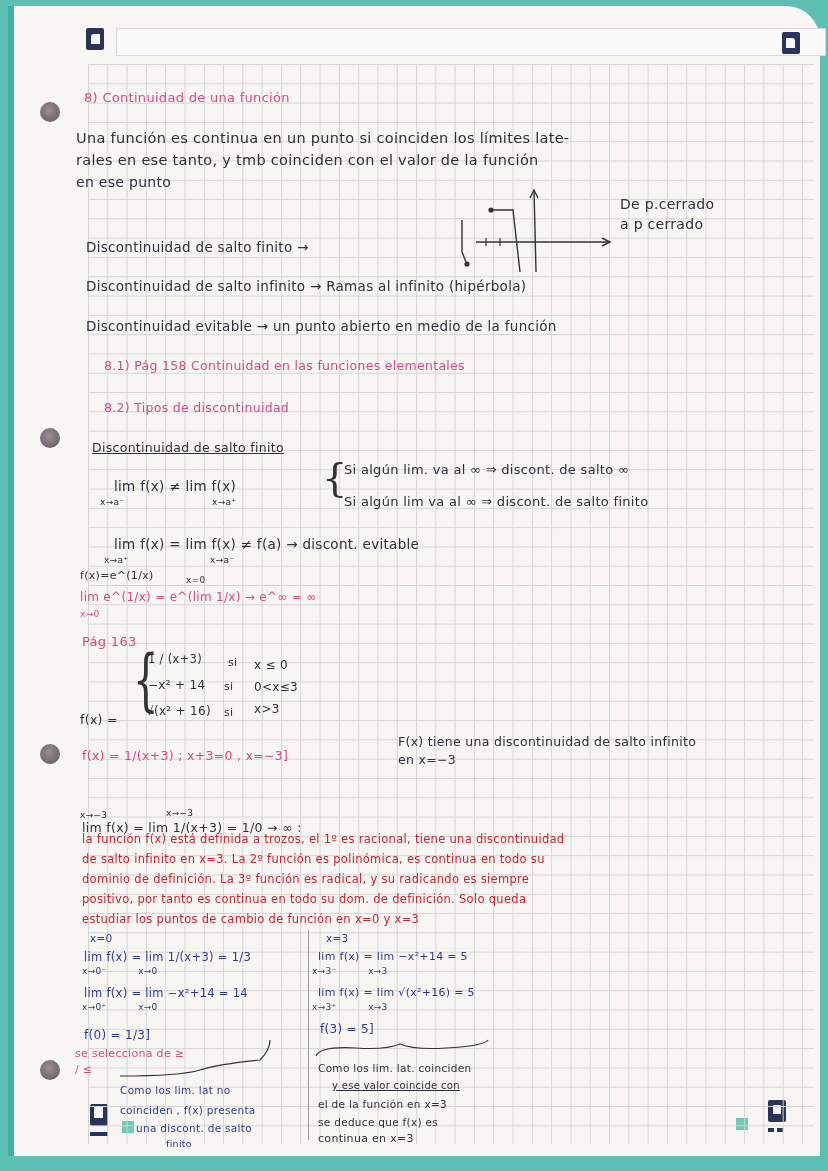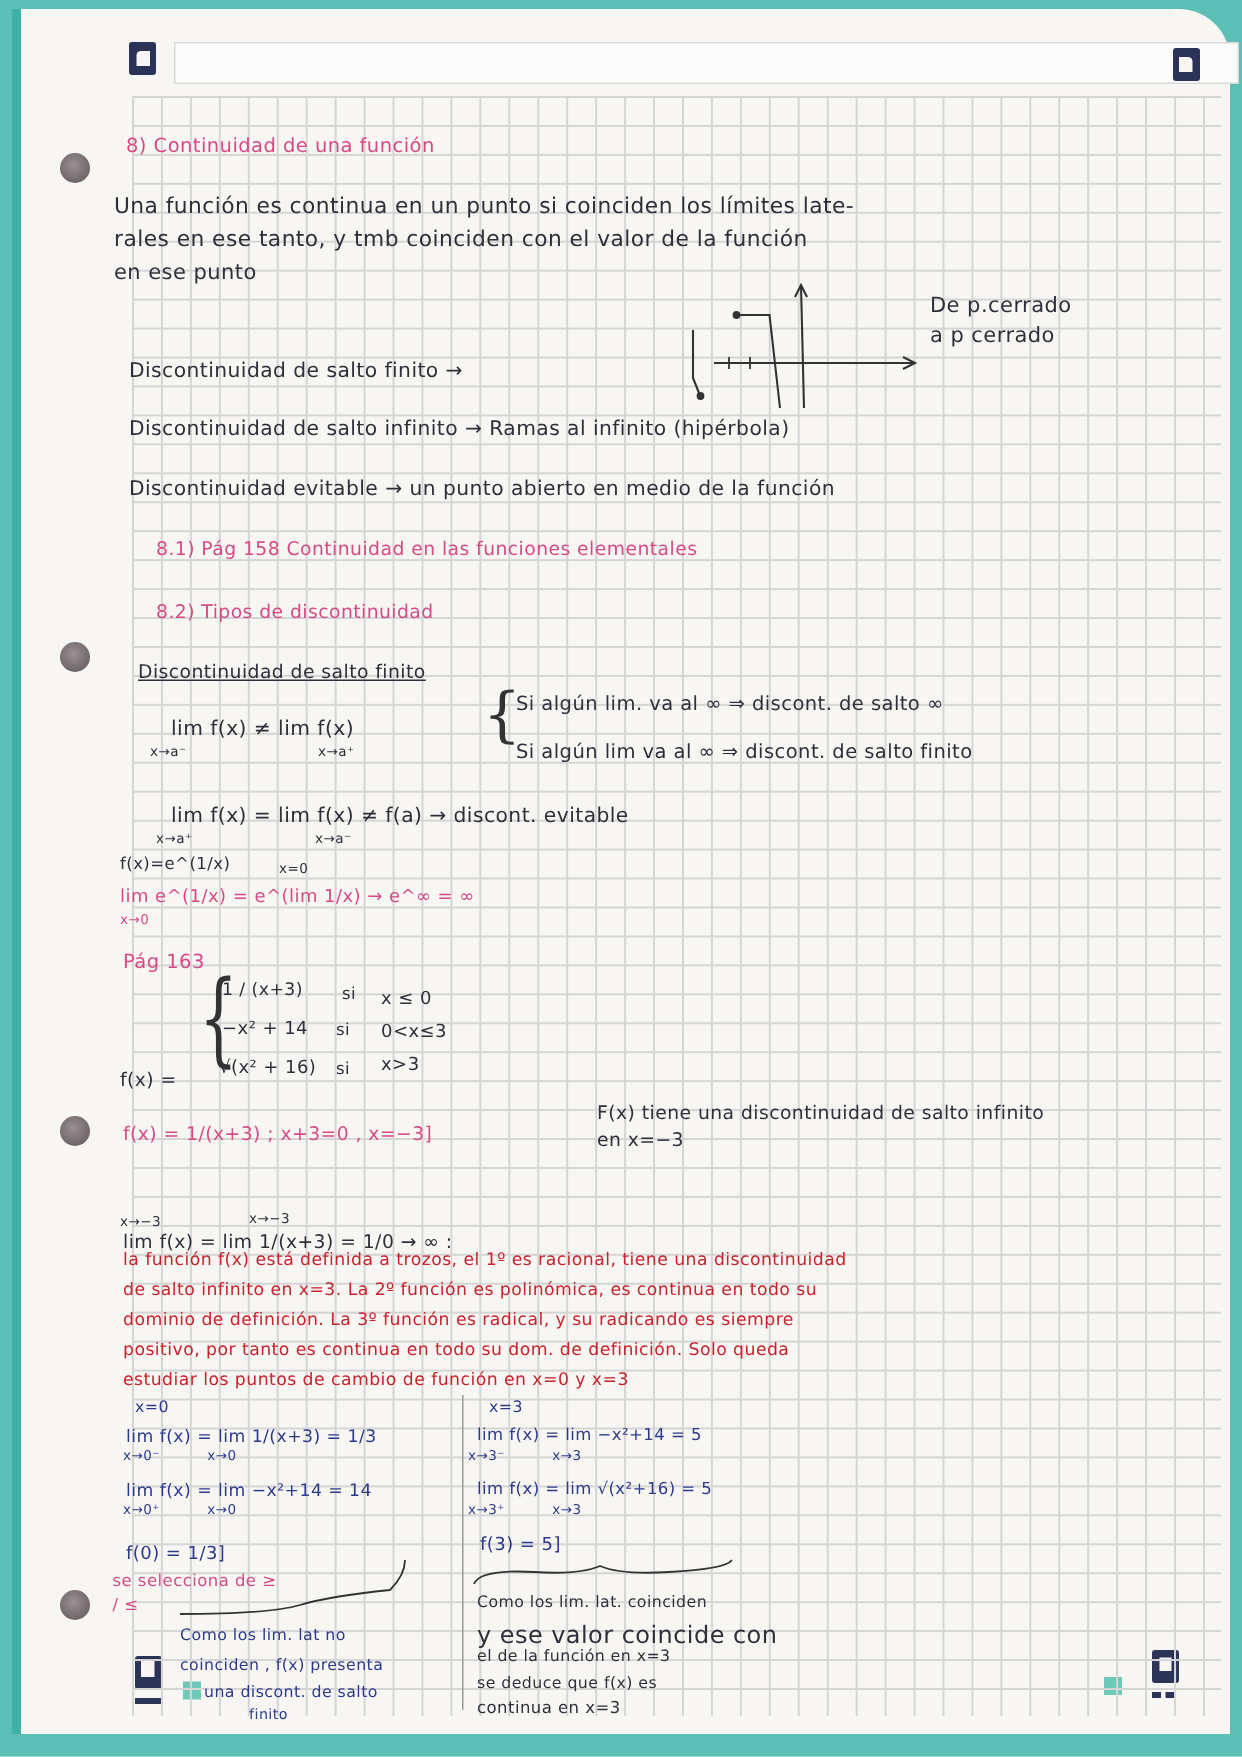--- a/index.html
+++ b/index.html
@@ -177,16 +177,16 @@
 <div class="txt blue" style="left:326px; top:932px; font-size:10.5px;">x=3</div>
 <div class="txt blue" style="left:318px; top:950px; font-size:11px;">lim f(x) = lim −x²+14 = 5</div>
 <div class="txt blue small" style="left:312px; top:966px; white-space:pre;">x→3⁻          x→3</div>
 <div class="txt blue" style="left:318px; top:986px; font-size:11px;">lim f(x) = lim √(x²+16) = 5</div>
 <div class="txt blue small" style="left:312px; top:1002px; white-space:pre;">x→3⁺          x→3</div>
 <div class="txt blue" style="left:320px; top:1022px; font-size:12px;">f(3) = 5]</div>
 <svg width="180" height="24" style="left:316px; top:1040px;">
   <path d="M0,16 Q4,6 40,8 Q70,10 84,4 Q98,10 130,8 Q168,6 172,0" fill="none" stroke="#333" stroke-width="1.2"></path>
 </svg>
 <div class="txt" style="left:318px; top:1062px; font-size:10.5px;">Como los lim. lat. coinciden</div>
-<div class="txt" style="left:318px; top:1080px; font-size:16px;">y ese valor coincide con</div>
+<div class="txt" style="left:332px; top:1080px; font-size:10px;text-decoration:underline;">y ese valor coincide con</div>
 <div class="txt" style="left:318px; top:1098px; font-size:10.5px;">el de la función en x=3</div>
 <div class="txt" style="left:318px; top:1116px; font-size:10.5px;text-align:center;">se deduce que f(x) es</div>
 <div class="txt" style="left:318px; top:1132px; font-size:11px;">continua en x=3</div>
 
 </body></html>

